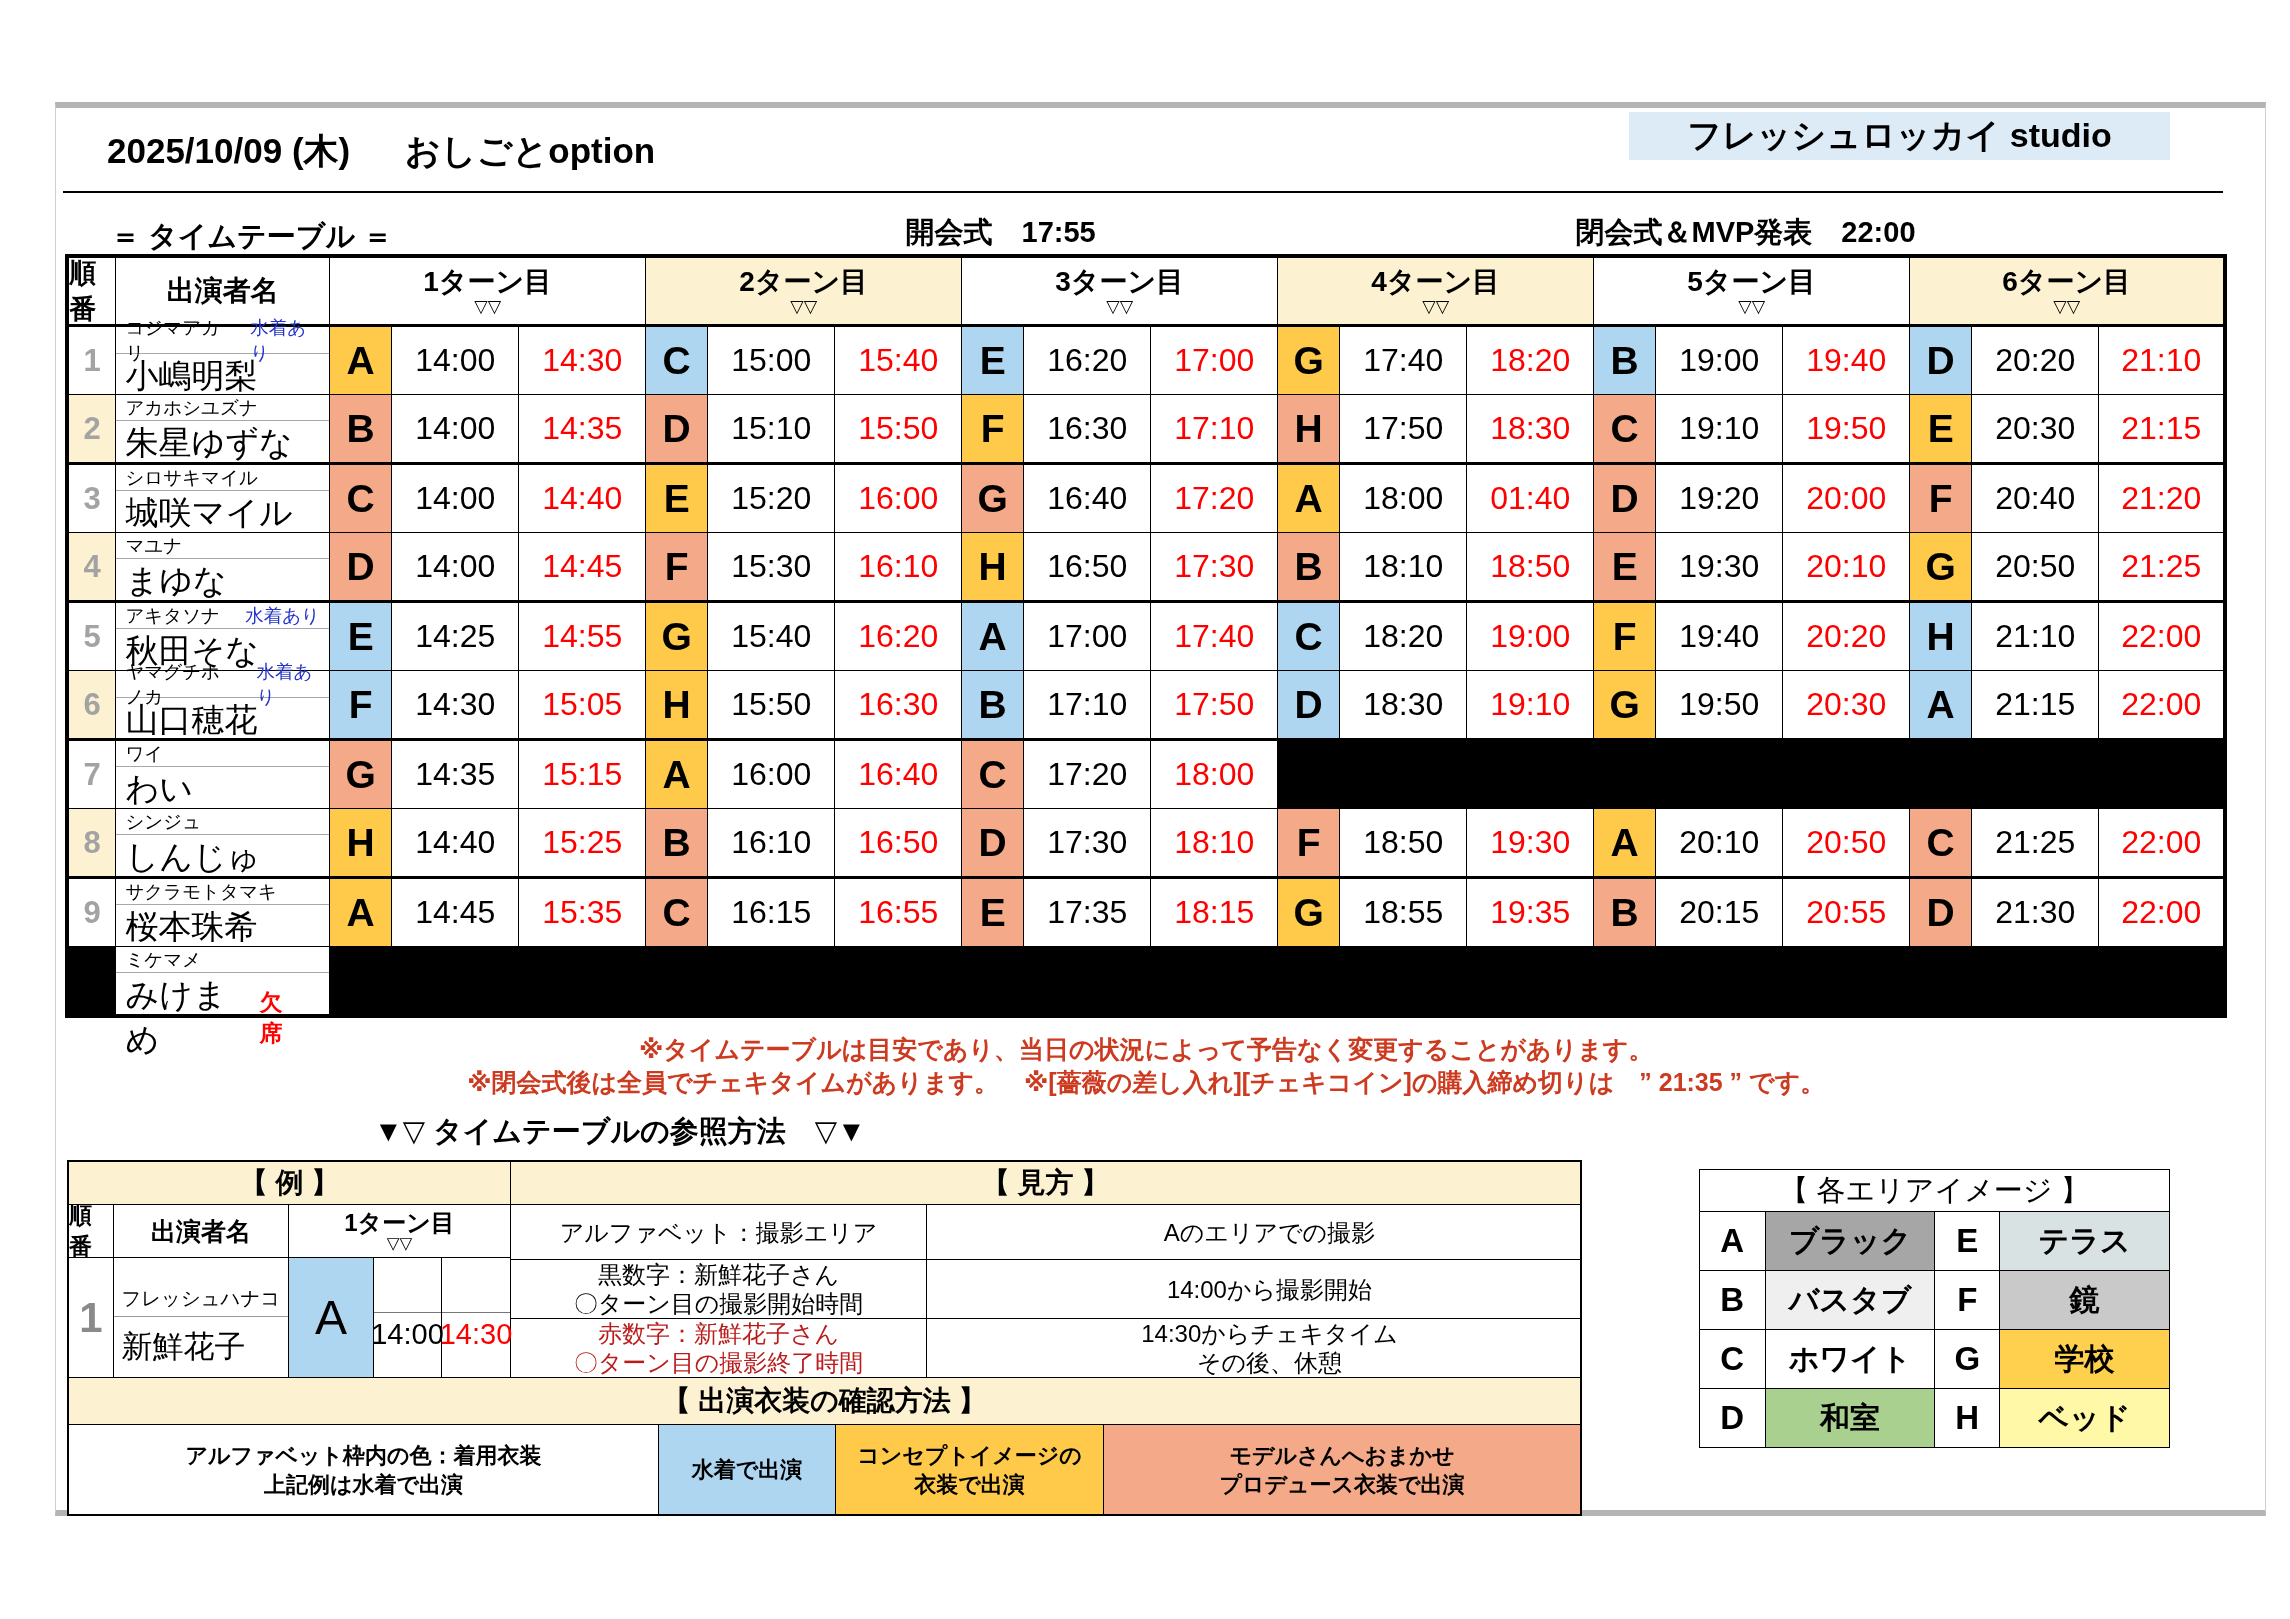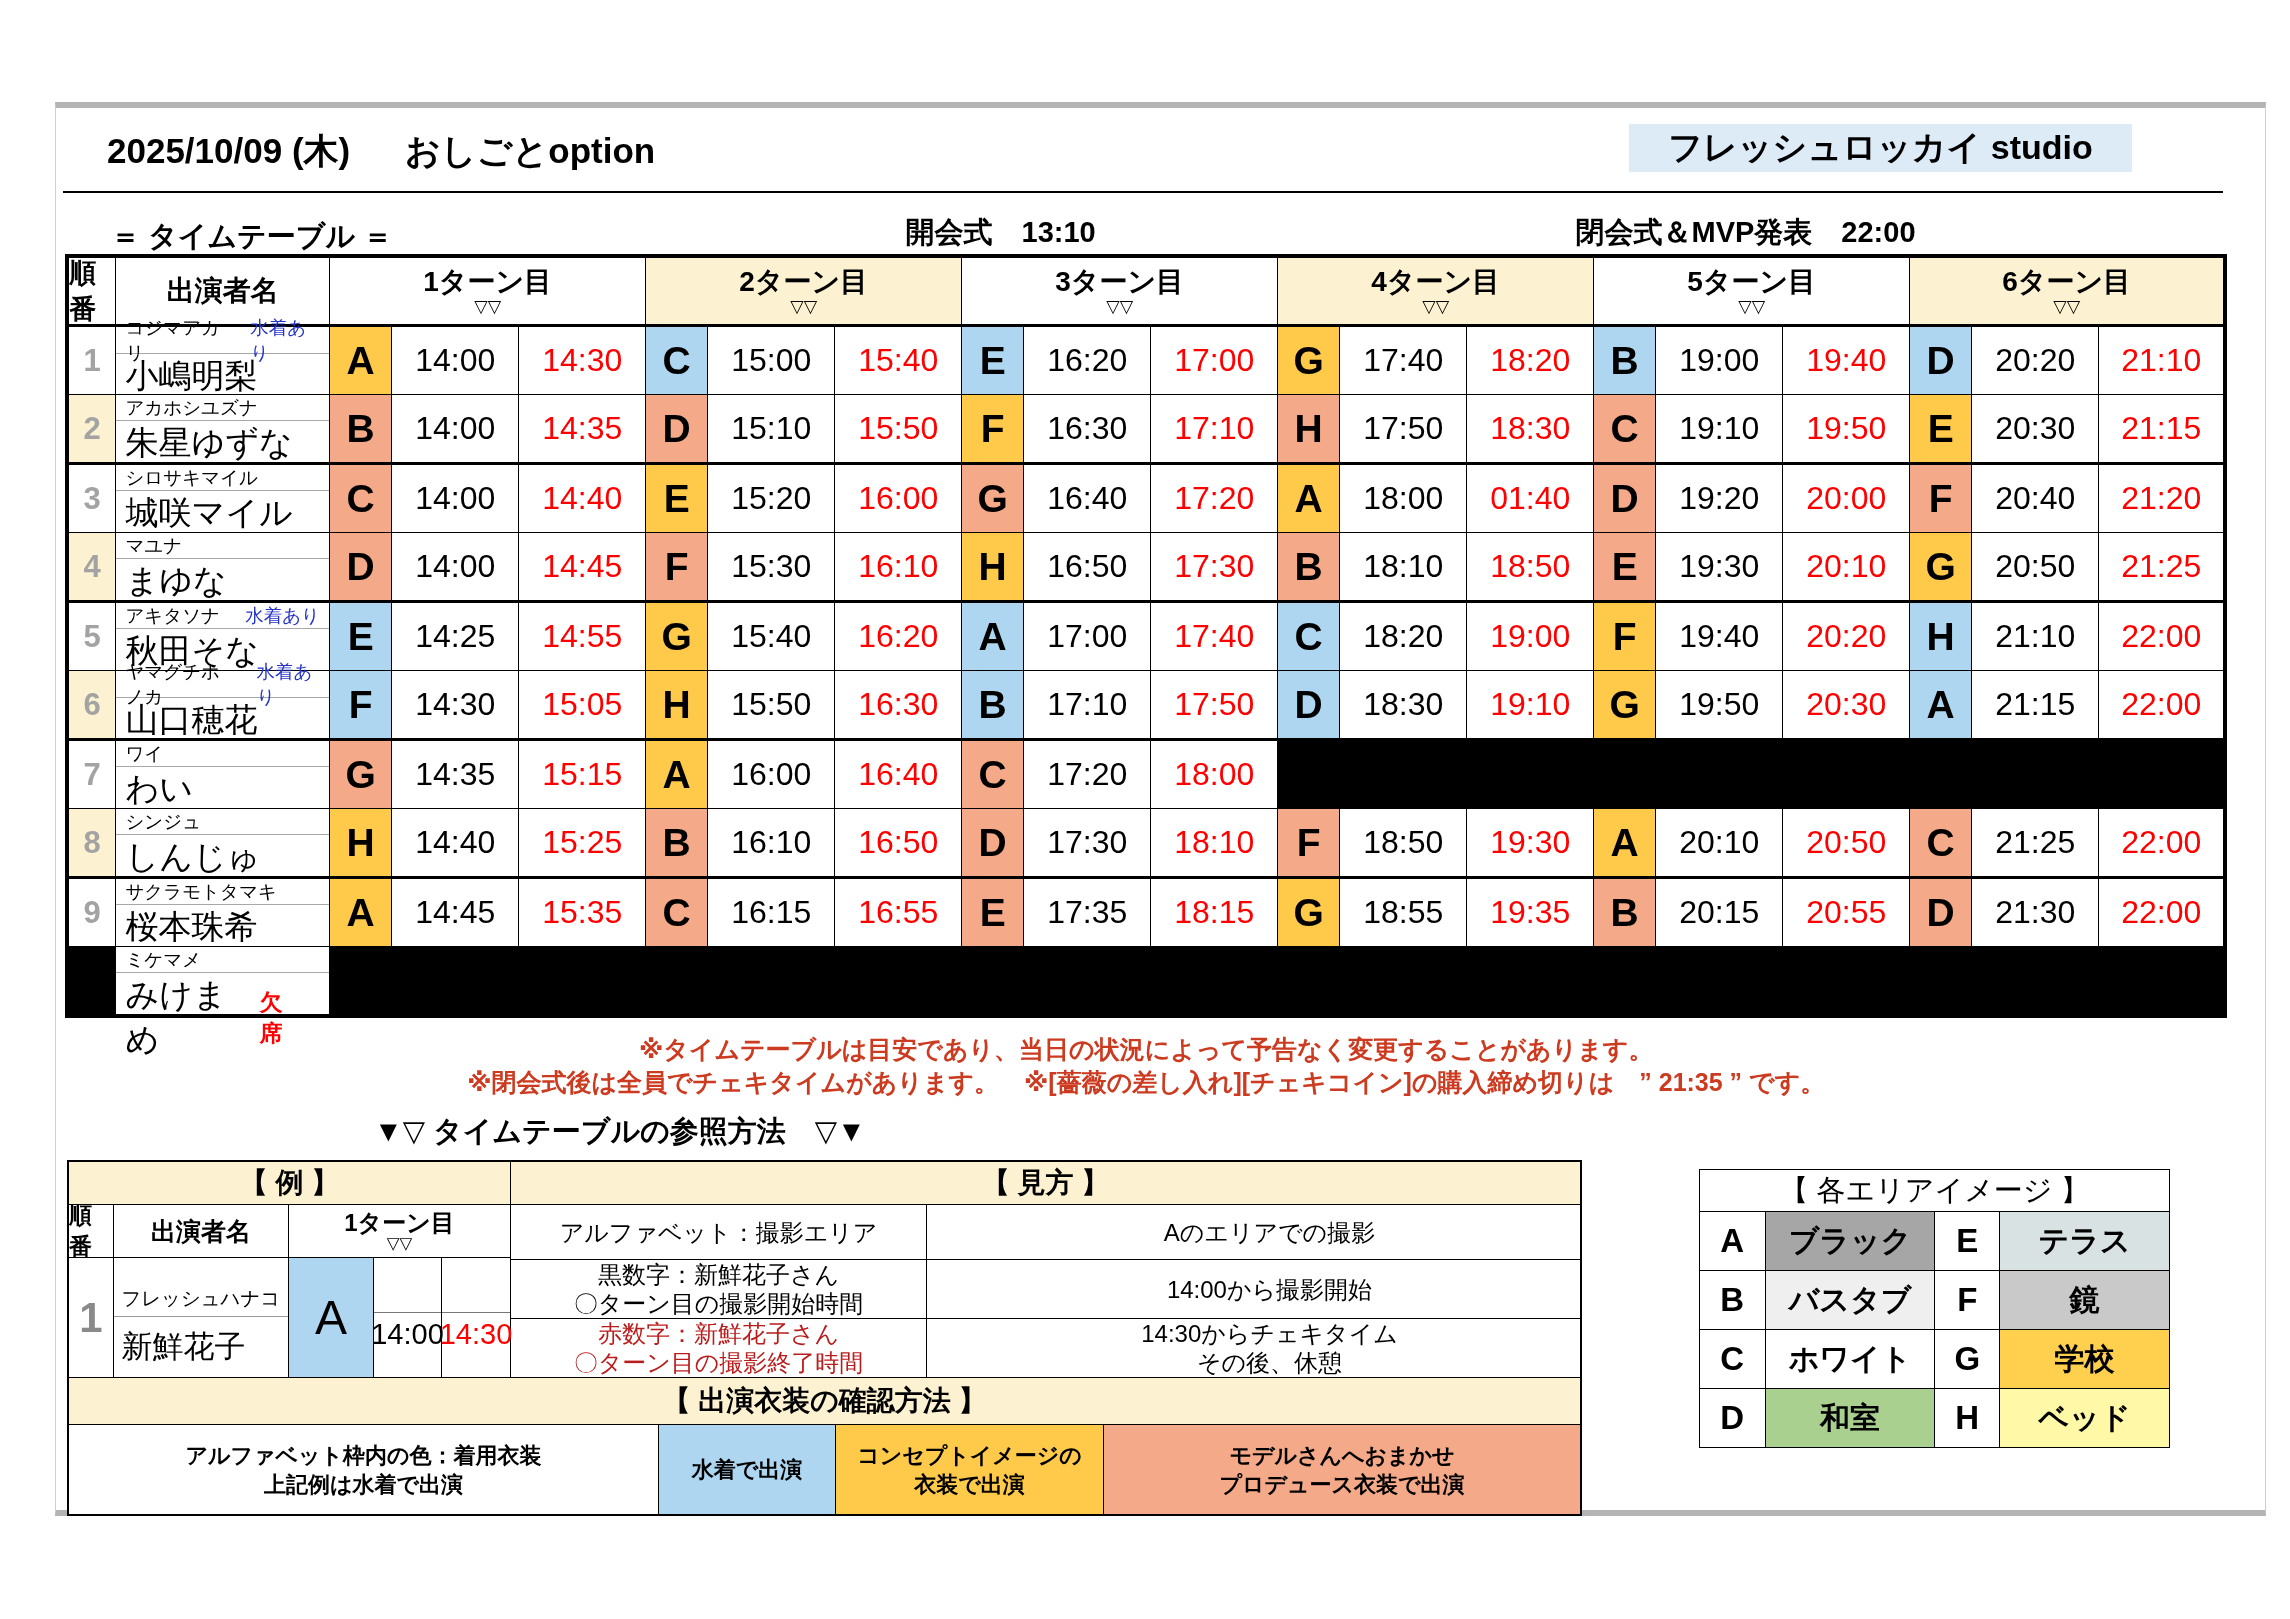--- a/index.html
+++ b/index.html
@@ -7,21 +7,21 @@
         font-family:"Liberation Sans","DejaVu Sans",sans-serif;color:#000;}
   .sheet{position:absolute;left:55px;top:102px;width:2211px;height:1414px;box-sizing:border-box;
          background:#fff;border-top:6.5px solid #b4b4b4;border-bottom:6.5px solid #b4b4b4;
          border-left:1.8px solid #cfcfcf;border-right:1.8px solid #cfcfcf;}
   .abs{position:absolute;}
   .center{display:flex;align-items:center;justify-content:center;}
 
   
   .hdr-date{left:51px;top:20px;font-size:35px;font-weight:bold;}
   .hdr-title{left:349px;top:20px;font-size:35px;font-weight:bold;}
-  .hdr-studio{left:1573px;top:16px;width:503px;height:48px;background:var(--studio-bg);
+  .hdr-studio{left:1573px;top:4px;width:541px;height:48px;background:var(--studio-bg);
               font-size:34px;font-weight:bold;}
   .hdr-rule{left:7.4px;top:83px;width:2160px;border-top:2.8px solid #000;}
   .sub{font-size:29px;font-weight:600;}
   .sub-tt{left:55px;top:109px;}
   .sub-open{left:844px;top:105px;border-bottom:2.8px solid #000;padding:0 5.5px 2.8px 5.5px;}
   .sub-close{left:1514px;top:105px;border-bottom:2.8px solid #000;padding:0 5.5px 2.8px 5.5px;}
 
   
   .main-table{left:9.2px;top:146px;width:2162px;border:4.6px solid #000;box-sizing:border-box;background:#fff;}
   .t-header{display:flex;height:66px;border-bottom:3.7px solid #000;}
@@ -112,21 +112,21 @@
 <body>
 
 <div class="page">
   <div class="sheet">
 
     <div class="abs hdr-date">2025/10/09 (木)</div>
     <div class="abs hdr-title">おしごとoption</div>
     <div class="abs hdr-studio center">フレッシュロッカイ studio</div>
     <div class="abs hdr-rule"></div>
     <div class="abs sub sub-tt">＝ タイムテーブル ＝</div>
-    <div class="abs sub sub-open">開会式　13:10</div>
+    <div class="abs sub sub-open">開会式　17:55</div>
     <div class="abs sub sub-close">閉会式＆MVP発表　22:00</div>
 
     <div class="abs main-table" id="tt">
         <div class="t-header">
           <div class="th-order center">順番</div>
           <div class="th-name center">出演者名</div>
           <div class="th-turn">
             <div class="turn-label">1ターン目</div>
             <div class="turn-marker">▽▽</div>
           </div>

